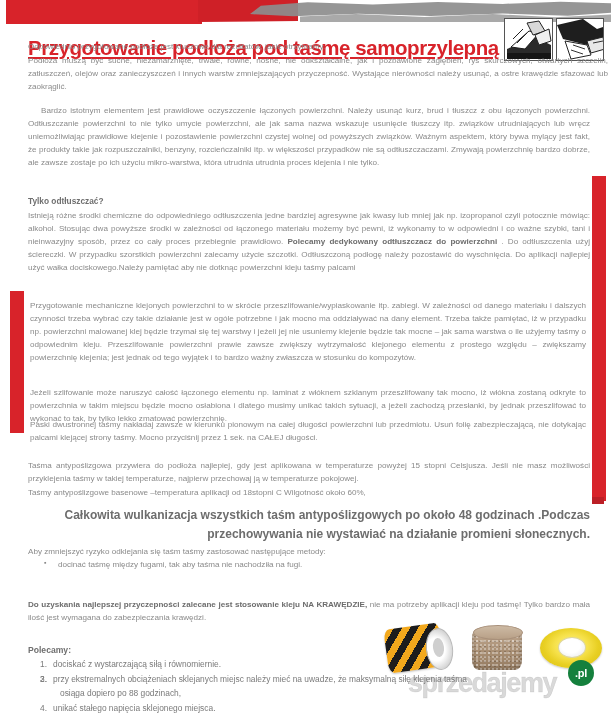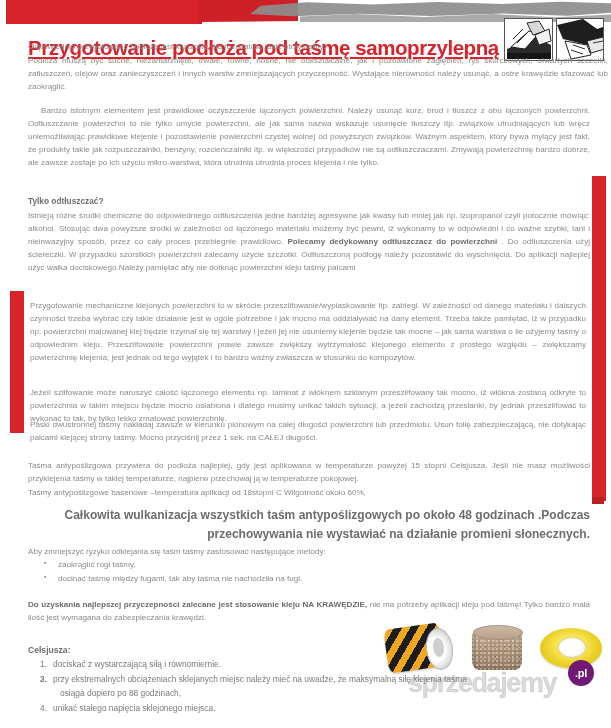--- a/index.html
+++ b/index.html
@@ -290,21 +290,21 @@
     white-space: nowrap;
     -webkit-text-stroke: 0.4px rgba(120,120,120,0.25);
   }
   .wm-badge {
     position: absolute;
     left: 568px;
     top: 660px;
     width: 26px;
     height: 26px;
     border-radius: 50%;
-    background: #701a75;
+    background: #15803d;
     color: #fff;
     font-size: 11px;
     font-weight: bold;
     display: flex;
     align-items: center;
     justify-content: center;
     letter-spacing: -0.3px;
   }
 </style>
 </head>
@@ -369,27 +369,26 @@
 
   <div class="body-text" style="top:459px; width:562px;">Taśma antypoślizgowa przywiera do podłoża najlepiej, gdy jest aplikowana w temperaturze powyżej 15 stopni Celsjusza. Jeśli nie masz możliwości przyklejenia taśmy w takiej temperaturze, najpierw przechowaj ją w temperaturze pokojowej.</div>
 
   <div class="body-text" style="top:486px; width:562px; text-align:left;">Taśmy antypoślizgowe basenowe –temperatura aplikacji od 18stopni C Wilgotność około 60%,</div>
 
   <div class="body-text bold" style="top:506px; width:562px; text-align:right; font-size:12px; line-height:1.58;">Całkowita wulkanizacja wszystkich taśm  antypoślizgowych po około 48 godzinach .Podczas przechowywania nie wystawiać na działanie promieni słonecznych.</div>
 
   <div class="body-text" style="top:545px; width:562px; text-align:left;">Aby zmniejszyć ryzyko odklejania się taśm taśmy zastosować następujące metody:</div>
 
   <ul class="bullets" style="top:558px;">
-    <li>zaokrąglić rogi taśmy,</li>
     <li>docinać taśmę między fugami, tak aby taśma nie nachodziła na fugi.</li>
   </ul>
 
   <div class="body-text" style="top:598px; width:562px;"><b>Do uzyskania najlepszej przyczepności zalecane jest stosowanie kleju  NA KRAWĘDZIE,</b><span> nie ma potrzeby aplikacji kleju pod taśmę! Tylko bardzo mała ilość jest wymagana do zabezpieczania krawędzi.</span></div>
 
-  <div class="sect-head" style="top:645px; font-size:8.6px;">Celsjusza:</div>
+  <div class="sect-head" style="top:645px; font-size:8.6px;">Polecamy:</div>
 
   <ul class="numbered" style="top:657px;">
     <li><span class="num">1.</span><span>dociskać z wystarczającą siłą i równomiernie.</span></li>
     <li><span class="num">2.</span></li>
     <li><span class="num">3.</span><span>przy ekstremalnych obciążeniach sklejanych miejsc należy mieć na uwadze, że maksymalną siłę klejenia taśma</span></li>
     <li style="padding-left:20px;"><span>osiąga dopiero po 88 godzinach,</span></li>
     <li><span class="num">4.</span><span>unikać stałego napięcia sklejonego miejsca.</span></li>
   </ul>
 
   <div class="products">

